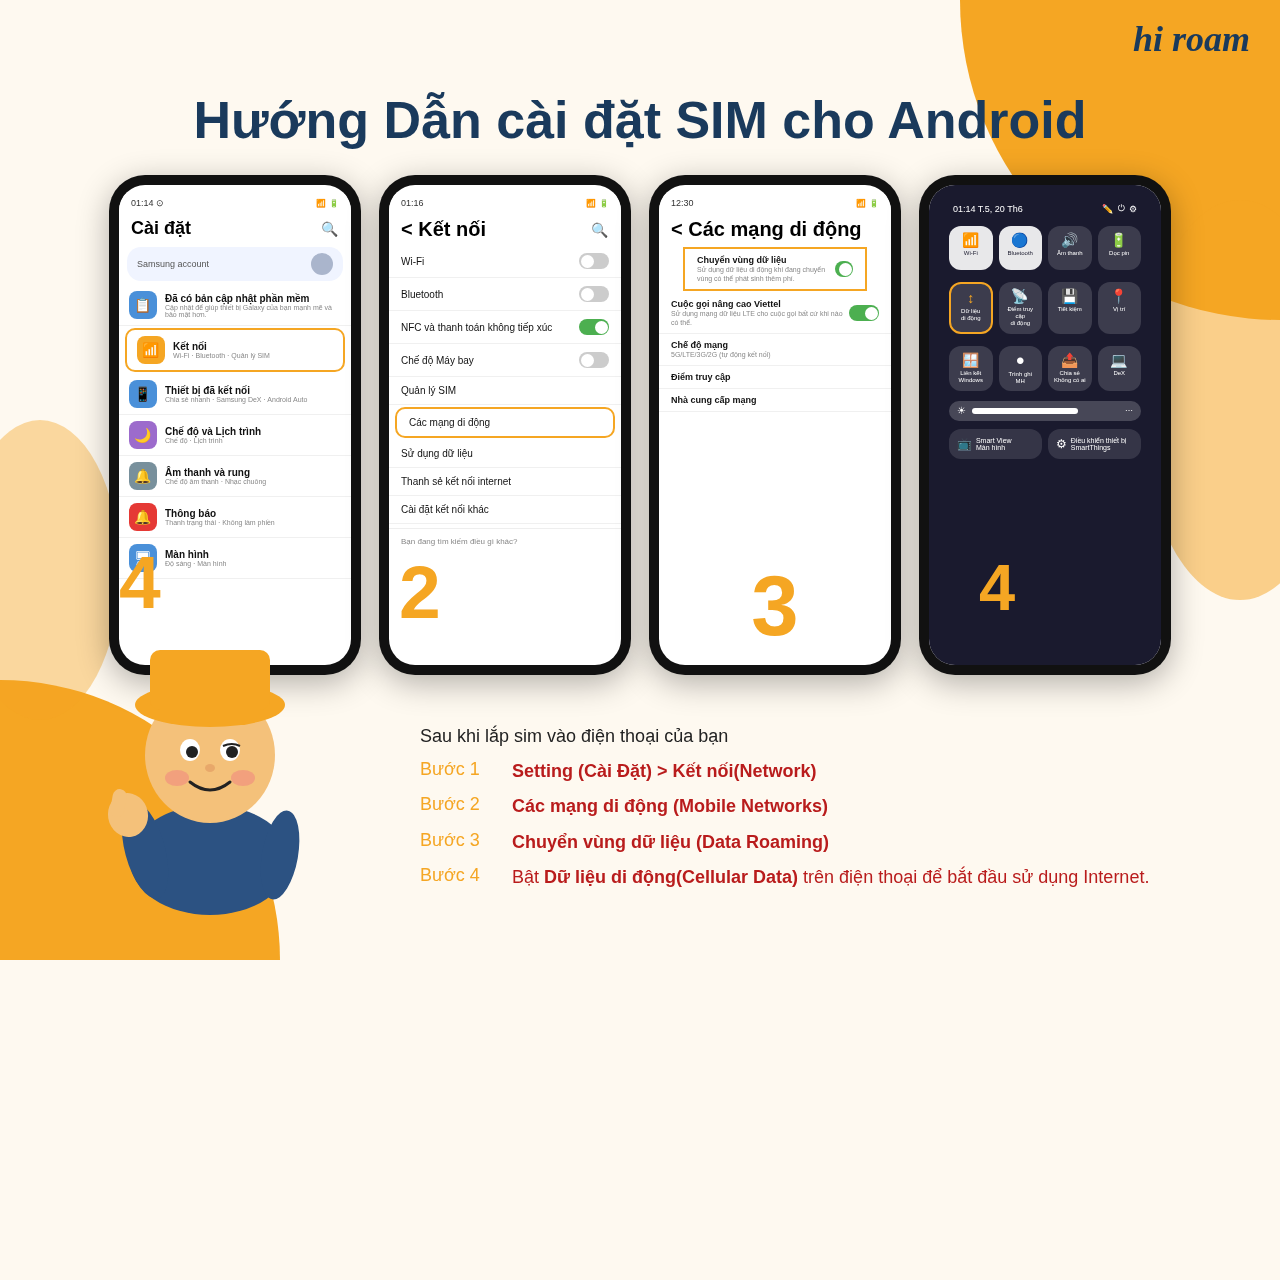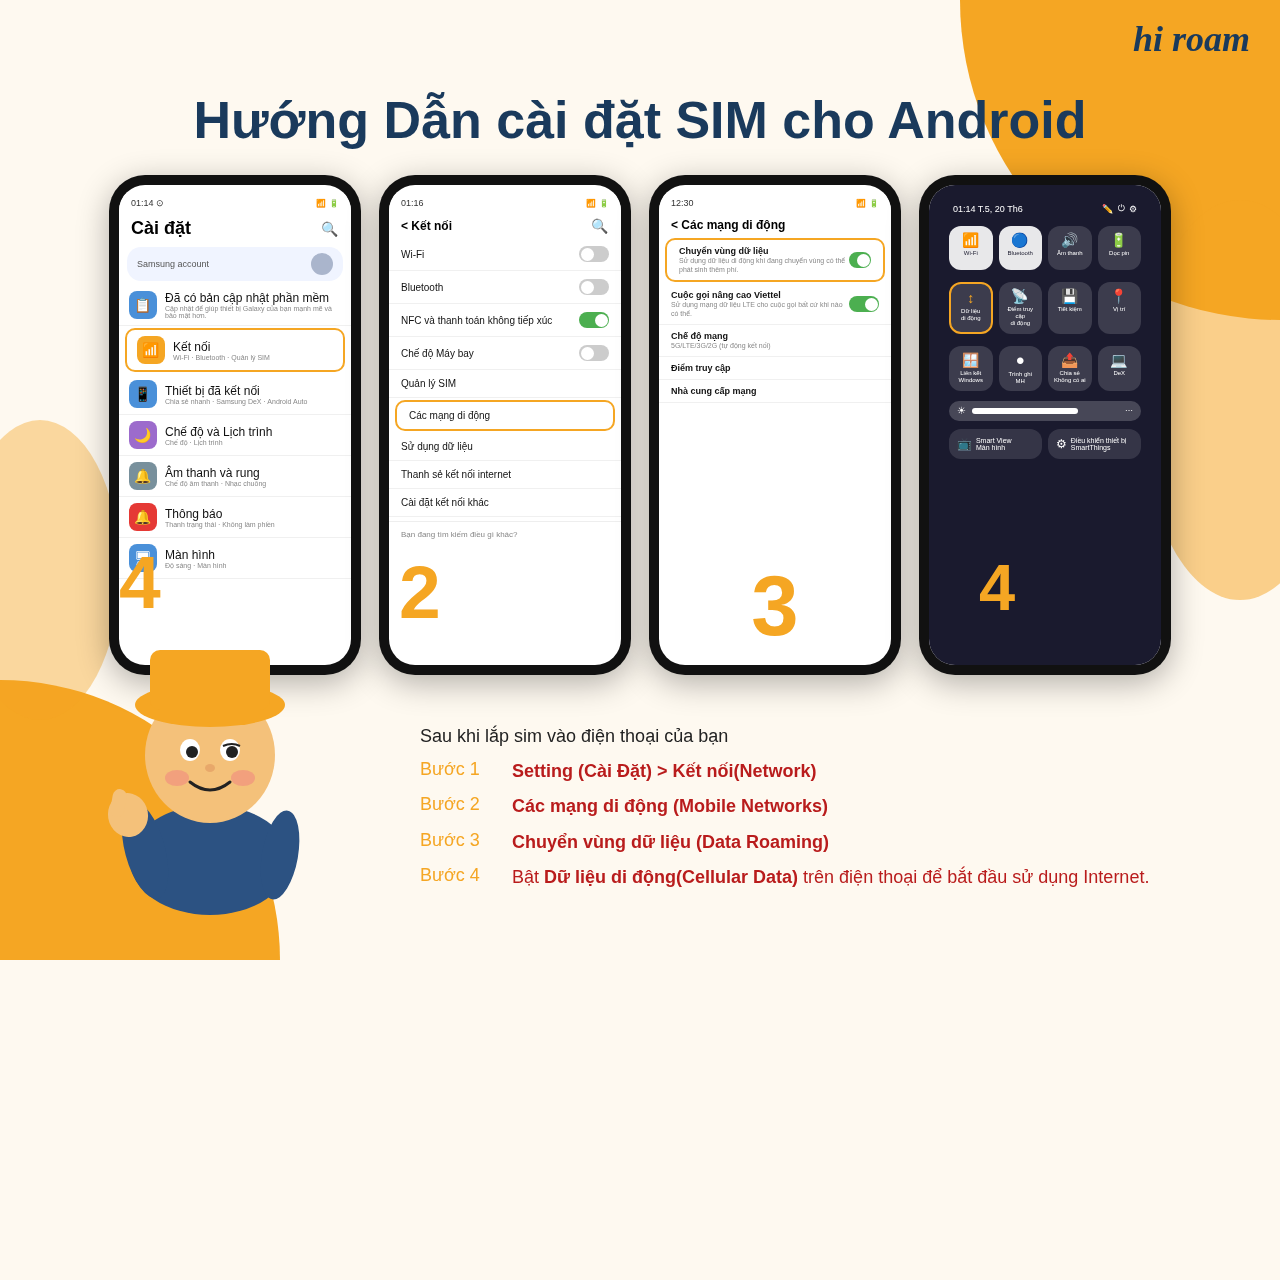--- a/index.html
+++ b/index.html
@@ -170,29 +170,29 @@
       font-size: 14px;
       flex-shrink: 0;
     }
     .setting-icon.blue { background: #4a90d9; color: white; }
     .setting-icon.orange { background: #f5a623; color: white; }
     .setting-icon.purple { background: #9c6bcc; color: white; }
     .setting-icon.red { background: #e53935; color: white; }
     .setting-icon.gray { background: #78909c; color: white; }
 
     .setting-text { flex: 1; }
-    .setting-text .s-title { font-size: 12px; font-weight: 400; color: #111; }
+    .setting-text .s-title { font-size: 10px; font-weight: 700; color: #111; }
     .setting-text .s-sub { font-size: 7px; color: #888; }
     .back-header {
       padding: 6px 12px 4px;
       display: flex;
       justify-content: space-between;
       align-items: center;
     }
-    .back-title { font-size: 12px; font-weight: 700; color: #000; }
+    .back-title { font-size: 20px; font-weight: 700; color: #000; }
 
     .conn-item {
       display: flex;
       align-items: center;
       justify-content: space-between;
       padding: 8px 12px;
       border-bottom: 1px solid #f0f0f0;
     }
     .conn-item.highlighted {
       border: 2px solid #f5a623;
@@ -226,22 +226,22 @@
       margin-top: 4px;
     }
 
     
     .network-item {
       padding: 6px 12px;
       border-bottom: 1px solid #f0f0f0;
     }
     .network-item.highlighted {
       border: 2px solid #f5a623;
-      border-radius: 10px;
-      margin: 2px 6px;
+      border-radius: 0;
+      margin: 2px 24px;
       background: #fff;
     }
     .network-title { font-size: 9px; font-weight: 600; color: #111; }
     .network-sub { font-size: 7px; color: #888; line-height: 1.3; }
     .network-row {
       display: flex;
       align-items: center;
       justify-content: space-between;
     }
 

